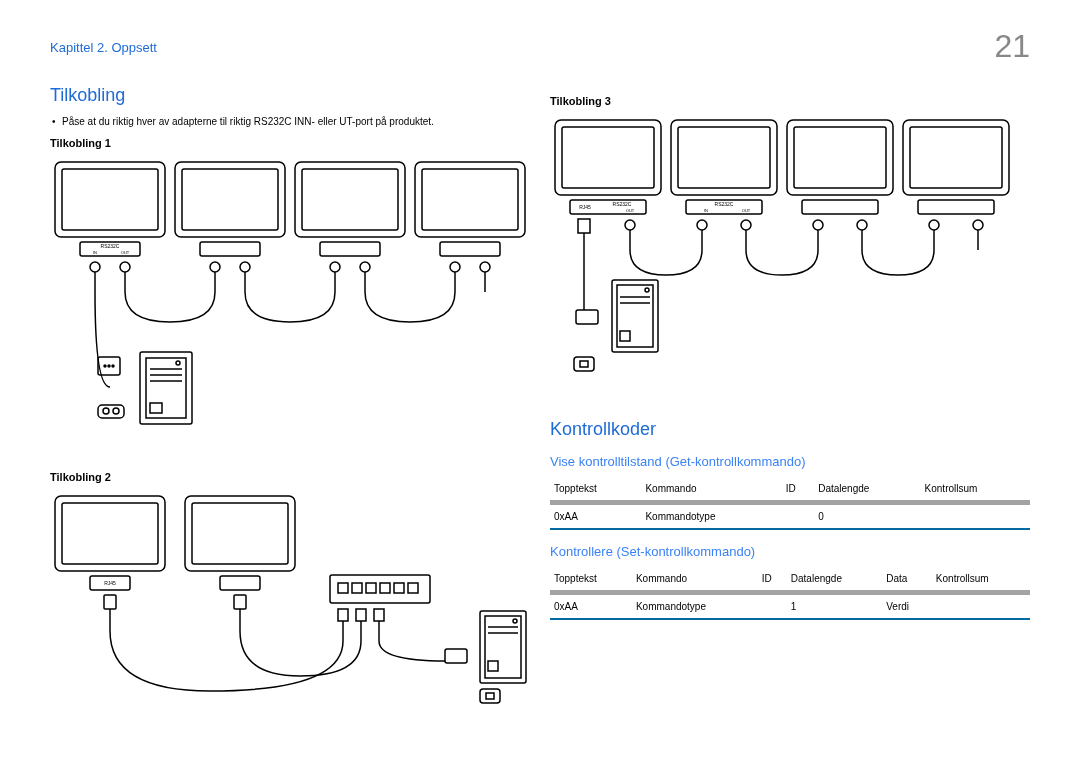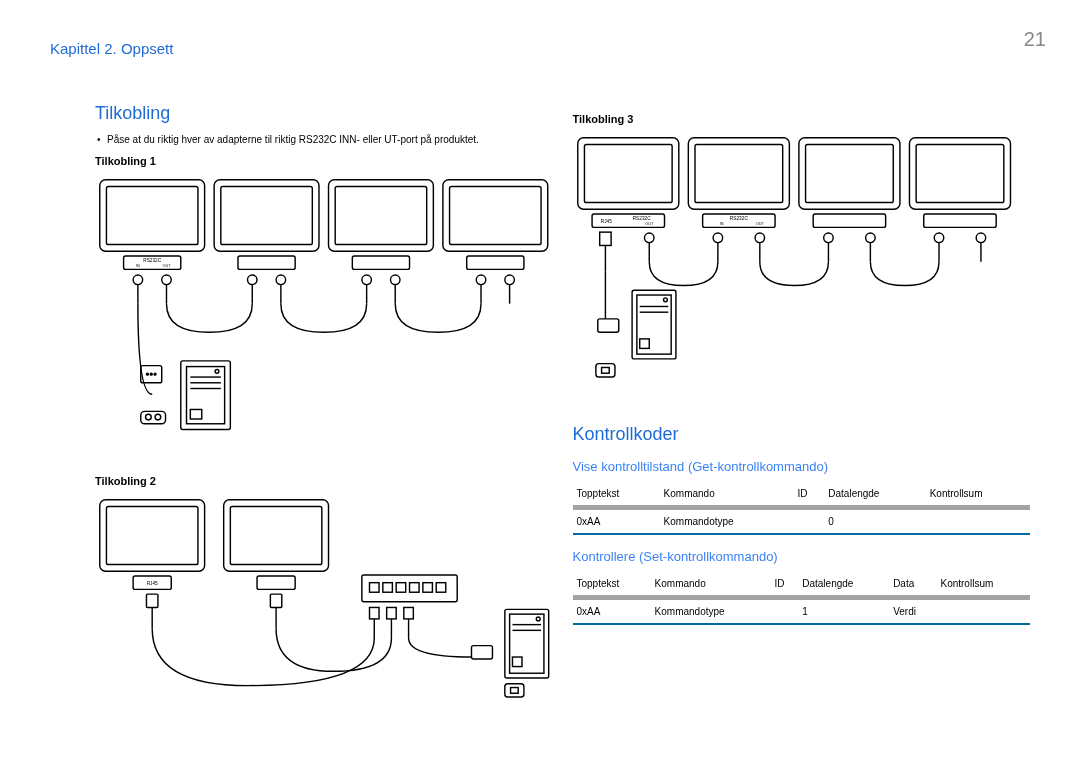--- a/index.html
+++ b/index.html
@@ -8,34 +8,33 @@
     background: #fff;
     width: 1080px;
     height: 763px;
     position: relative;
     padding: 40px 50px 30px 50px;
     color: #000;
   }
   .page-number {
     position: absolute;
     top: 28px;
-    right: 34px;
-    font-size: 20px;
+    right: 50px;
+    font-size: 32px;
     color: #888;
     font-weight: 300;
   }
   .chapter {
     color: #1f6bd6;
-    font-size: 15px;
-    margin-bottom: 46px;
+    font-size: 13px;
+    margin-bottom: 30px;
   }
   .columns {
     display: flex;
     gap: 20px;
-    margin-left: 45px;
   }
   .col { flex: 1; }
   .h2 {
     color: #1f6bd6;
     font-size: 18px;
     font-weight: 400;
     margin-bottom: 10px;
   }
   .h3 {
     color: #3b82f6;

